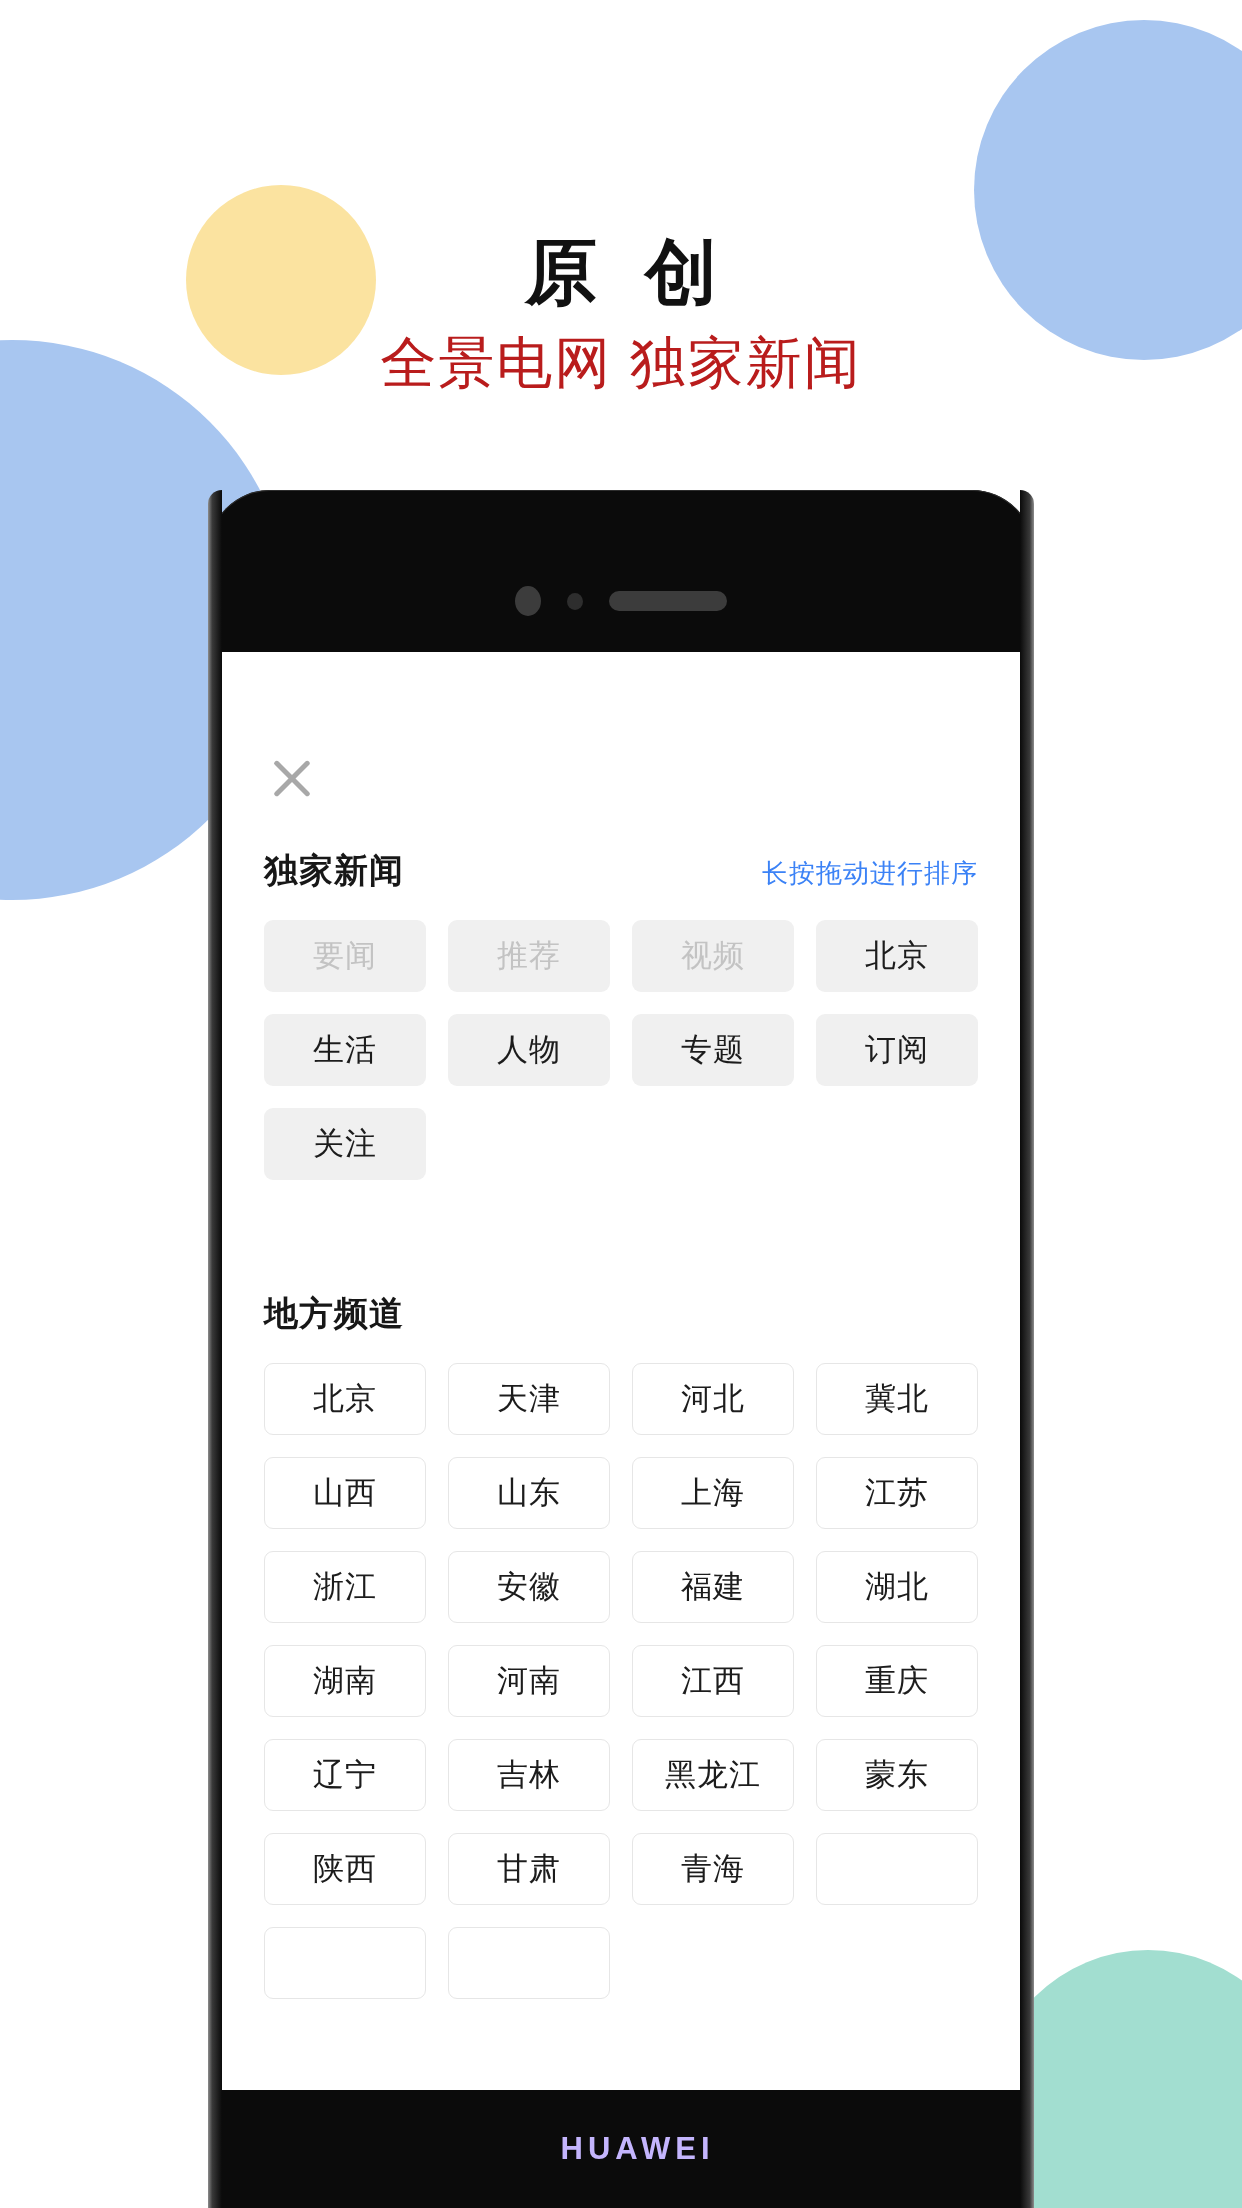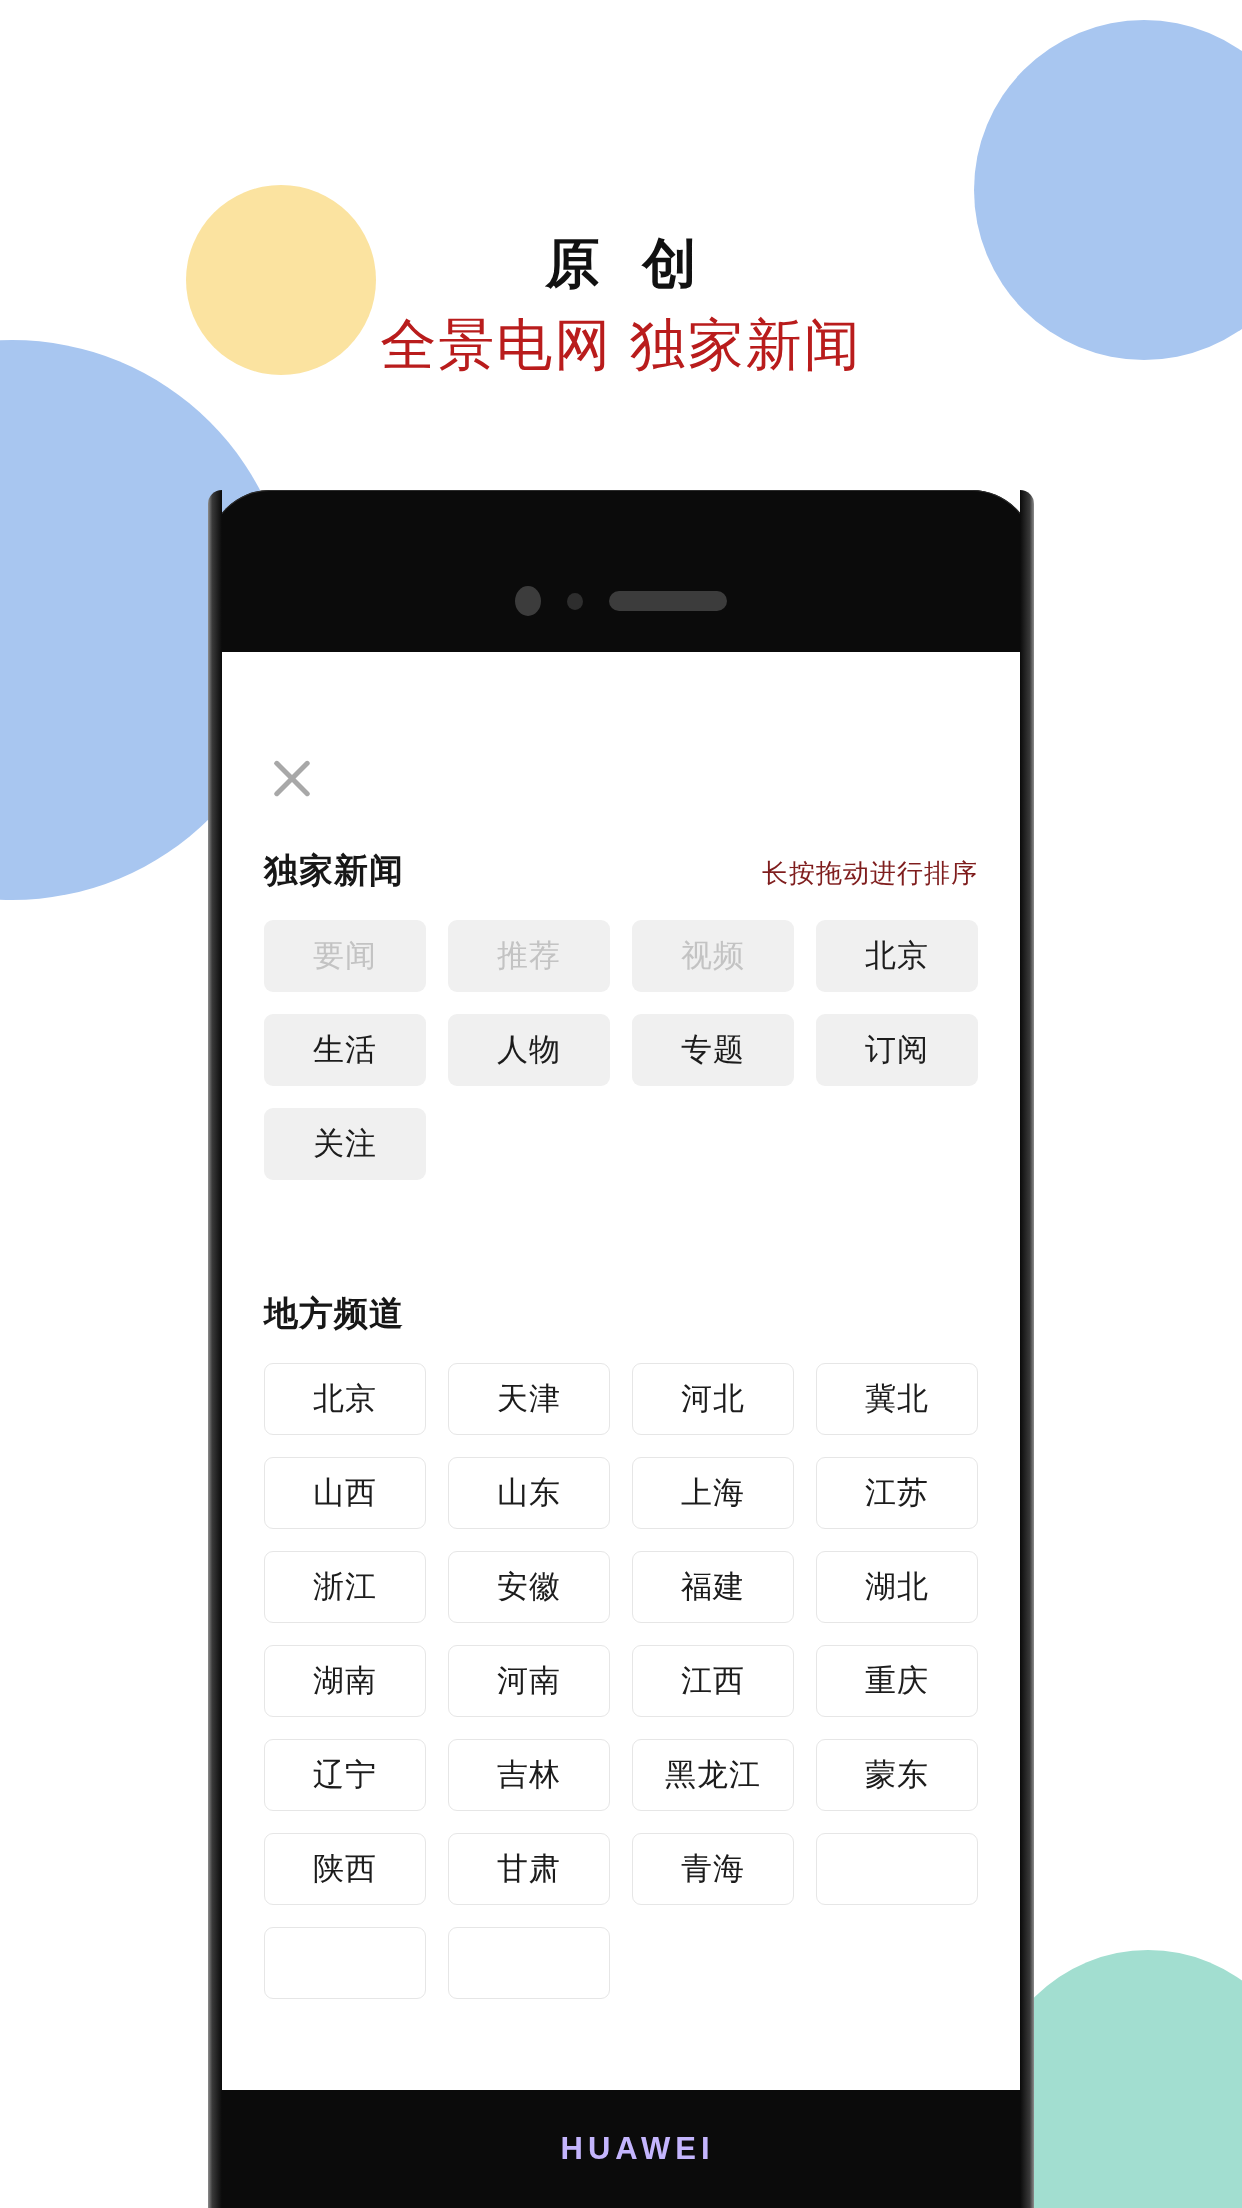--- a/index.html
+++ b/index.html
@@ -23,21 +23,21 @@
   #blob-yellow   { width: 190px; height: 190px; left: 186px;  top: 185px; background: #fbe3a0; }
   #blob-green-br { width: 320px; height: 320px; right: -66px; bottom: -62px; background: #a2ded0; }
 
   
   #headline-block {
     position: absolute; left: 0; top: 0; width: 1242px;
     text-align: center; z-index: 6;
   }
   #page-title {
     margin-top: 236px;
-    font-size: 54px;
+    font-size: 72px;
     line-height: 1.0;
     font-weight: 700;
     color: #111111;
     letter-spacing: 14px;
     text-indent: 14px;
     text-align: center;
   }
   #page-subtitle {
     margin-top: 24px;
     font-size: 56px;
@@ -126,21 +126,21 @@
   #close-button span:last-child  { transform: rotate(-45deg); }
 
   .section-head {
     display: flex; align-items: baseline; justify-content: space-between;
     margin-top: 42px;
   }
   .section-title {
     font-size: 34px; font-weight: 700; color: #171717; letter-spacing: 1px;
   }
   .section-hint {
-    font-size: 26px; color: #7f1d1d; letter-spacing: 1px;
+    font-size: 26px; color: #3b82f6; letter-spacing: 1px;
   }
 
   .chip-grid {
     display: grid;
     grid-template-columns: repeat(4, 1fr);
     column-gap: 22px;
     row-gap: 22px;
     margin-top: 26px;
   }
   .chip {

